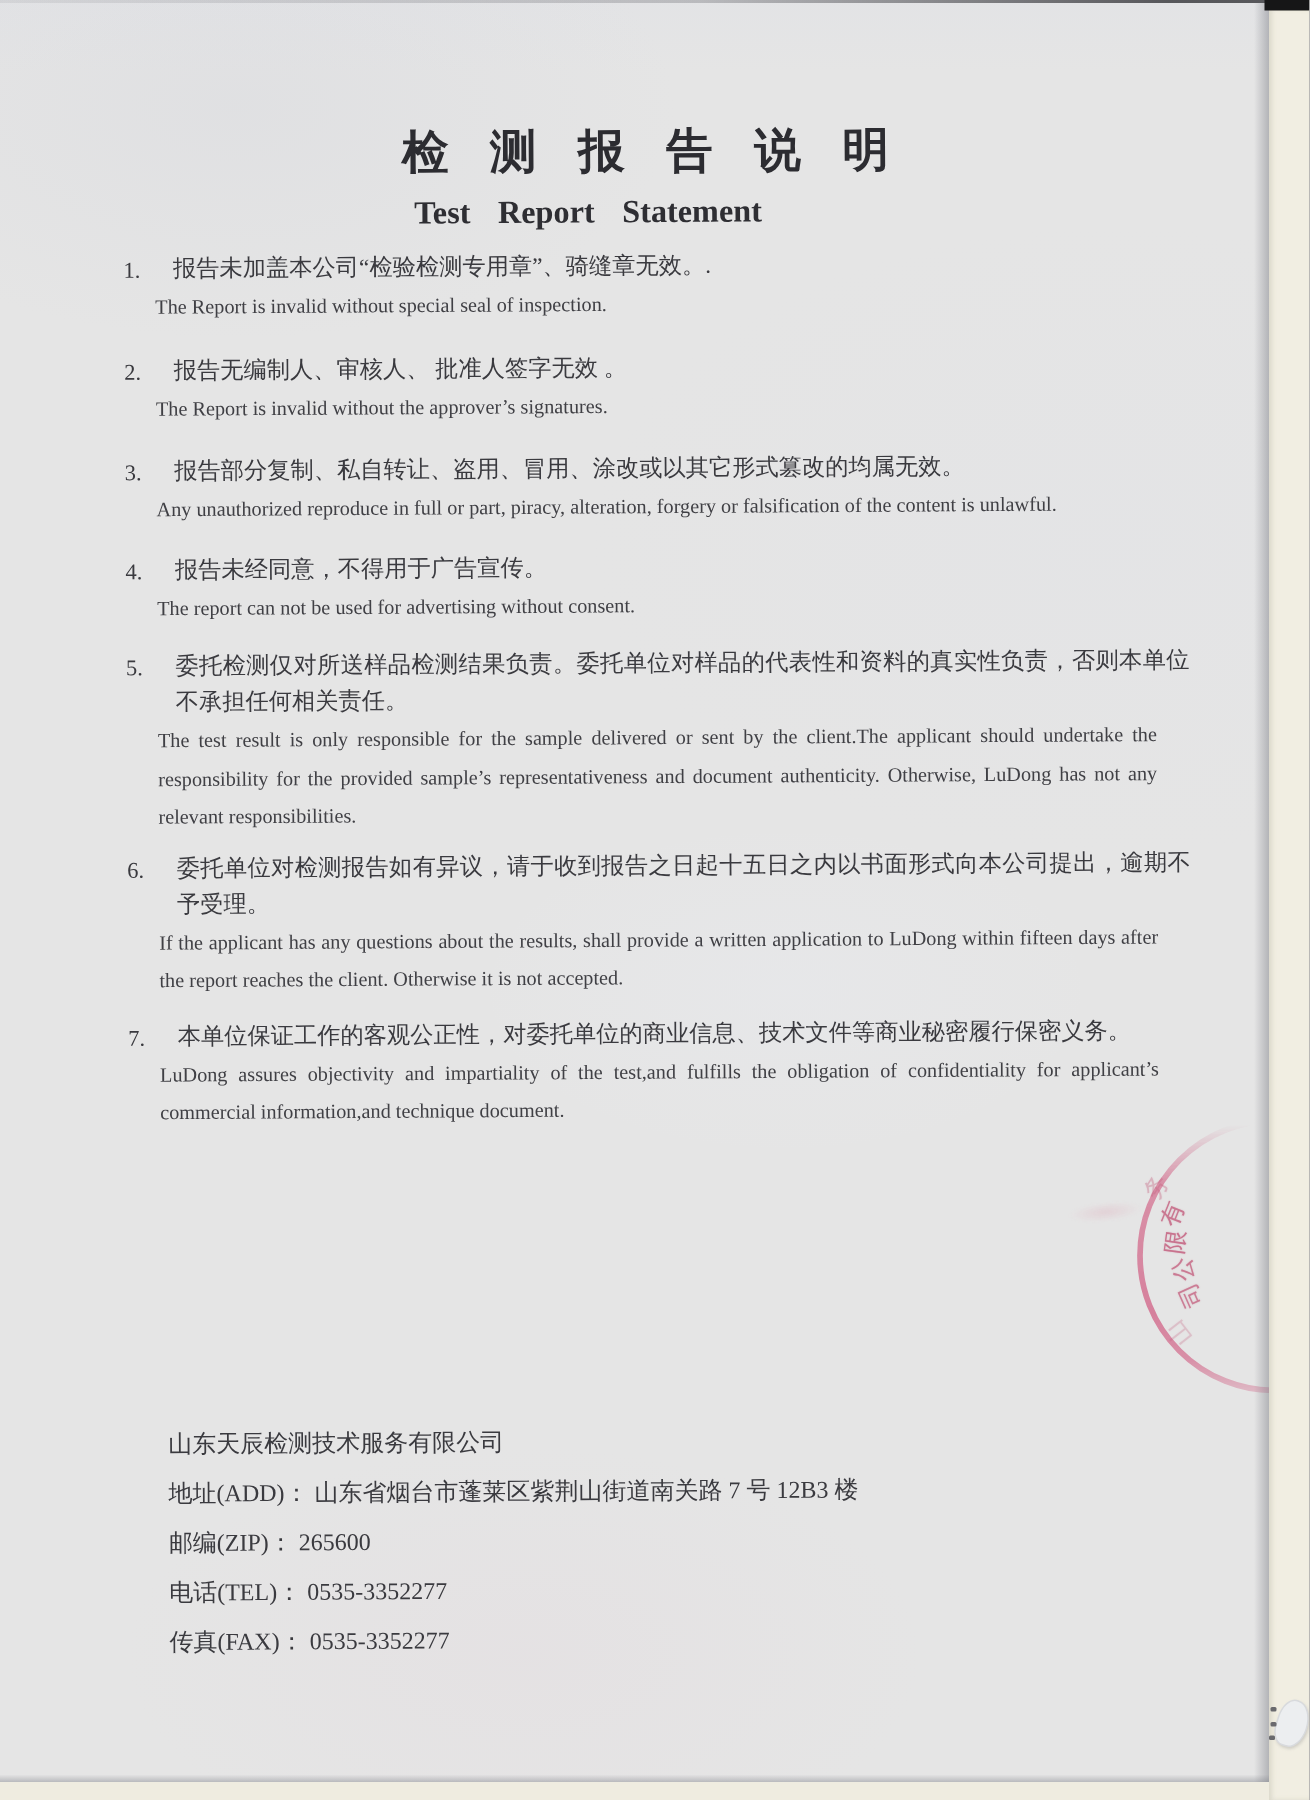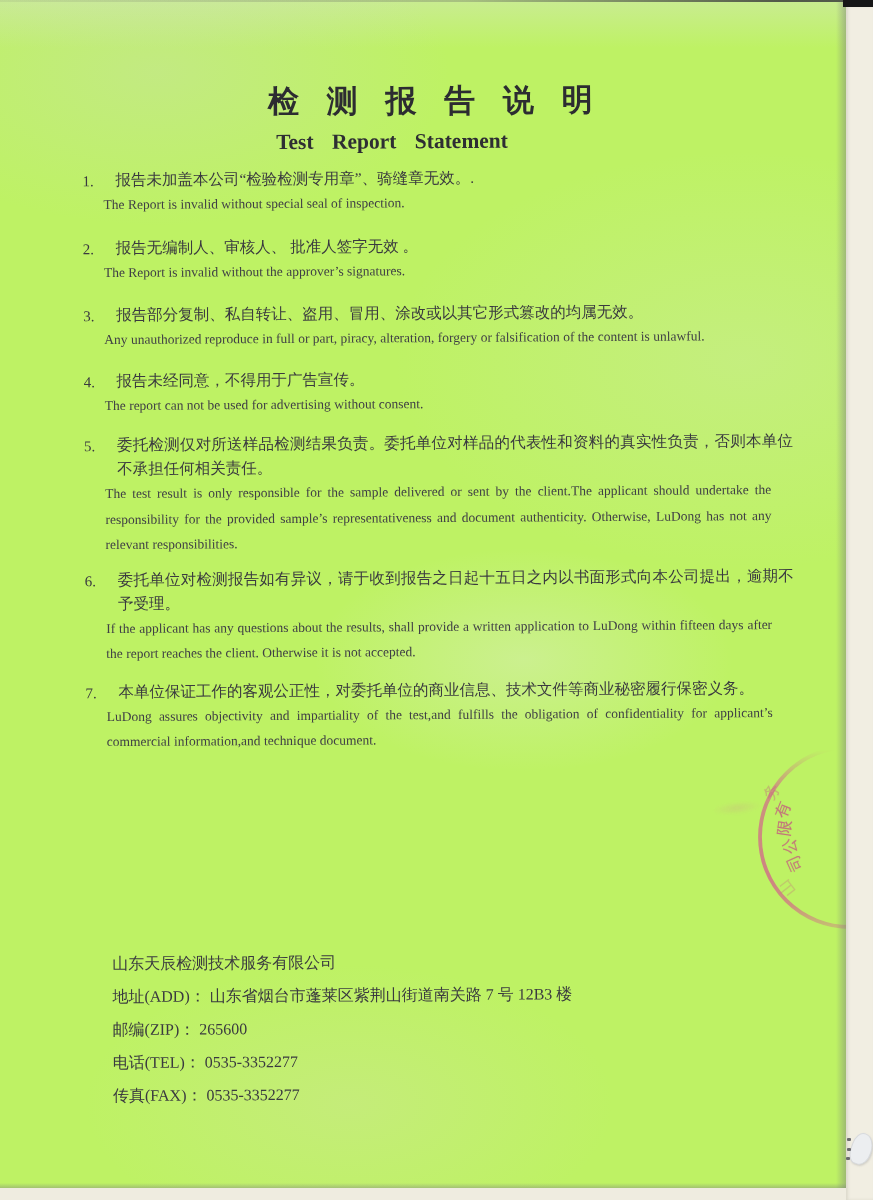--- a/index.html
+++ b/index.html
@@ -1,18 +1,18 @@
 <!DOCTYPE html>
 <html><head>
 <meta charset="utf-8">
 <style>
   html,body { margin:0; padding:0; background:#888; }
   #canvas {
     position:relative; width:873px; height:1200px; overflow:hidden;
-    background:#bef264; font-family:"Liberation Serif","DejaVu Serif",serif;
+    background:#e5e5e5; font-family:"Liberation Serif","DejaVu Serif",serif;
   }
   
   #canvas::before {
     content:""; position:absolute; inset:0; z-index:1; pointer-events:none;
     background:
       radial-gradient(420px 220px at 18% 6%, rgba(208,210,218,0.25), rgba(208,210,218,0) 70%),
       radial-gradient(500px 300px at 85% 30%, rgba(222,224,232,0.20), rgba(222,224,232,0) 70%),
       radial-gradient(380px 200px at 40% 92%, rgba(226,210,218,0.18), rgba(226,210,218,0) 70%),
       radial-gradient(300px 160px at 60% 55%, rgba(234,236,242,0.30), rgba(234,236,242,0) 70%),
       linear-gradient(180deg, rgba(222,224,230,0.35) 0%, rgba(222,224,230,0) 4%);

